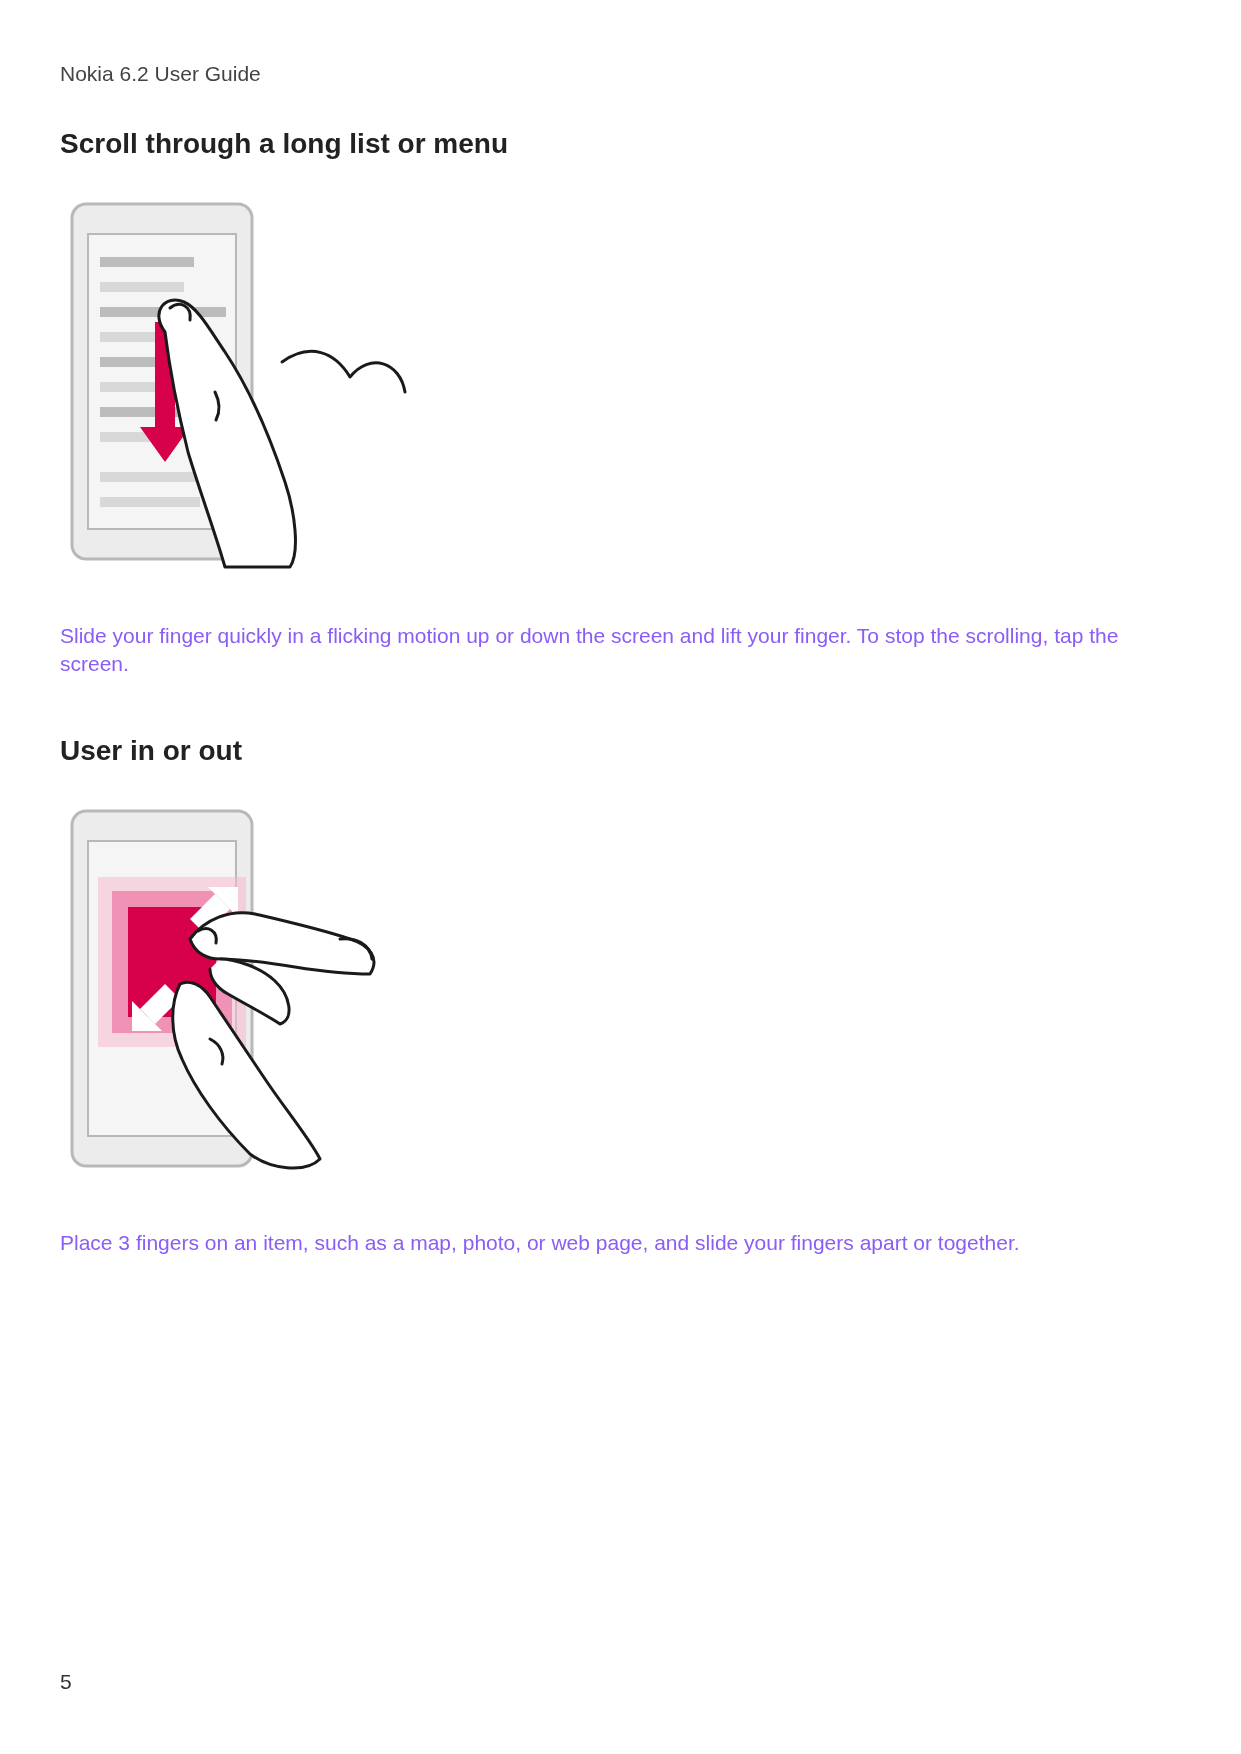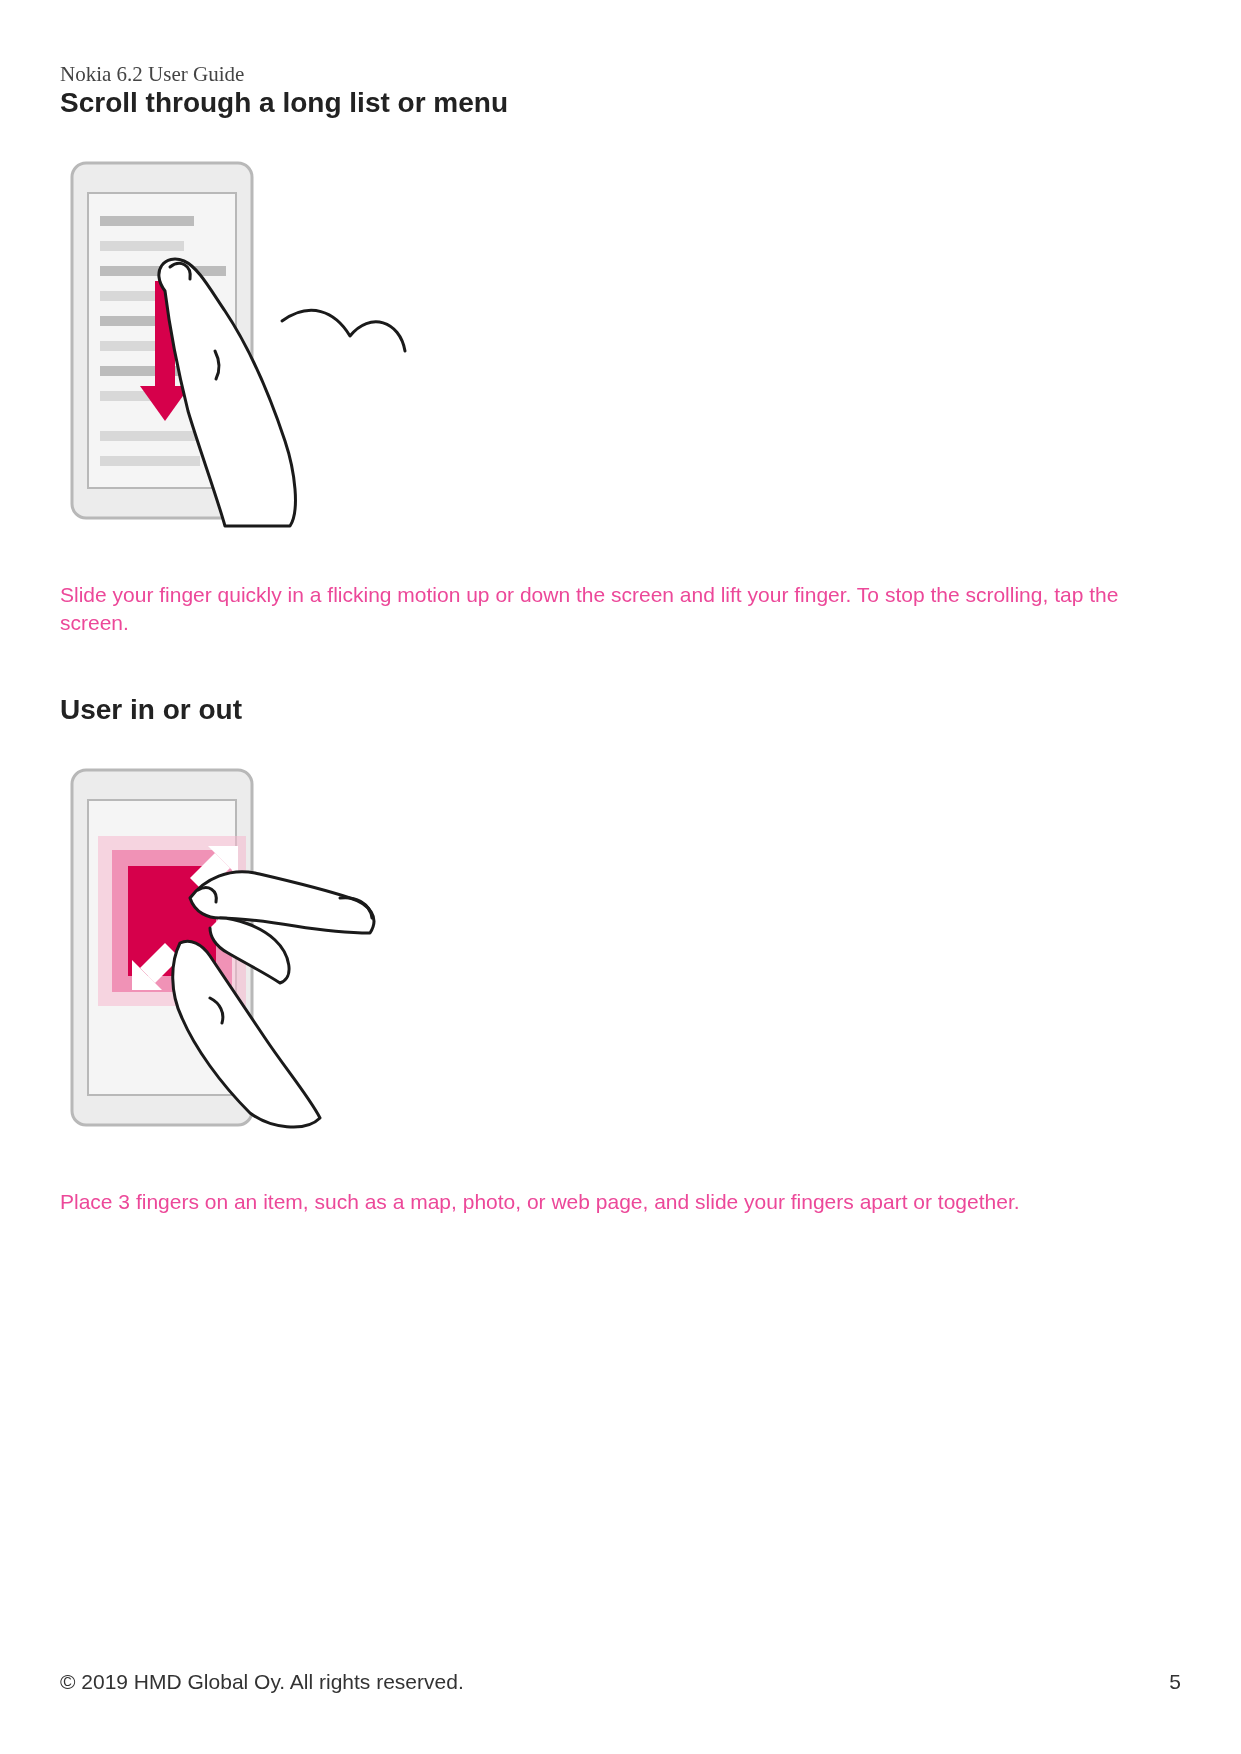--- a/index.html
+++ b/index.html
@@ -13,35 +13,35 @@
       height: 1754px;
       background: #fff;
       color: #333;
       position: relative;
       padding: 62px 60px 0 60px;
     }
     .doc-title {
       font-size: 21px;
       font-weight: 400;
       color: #444;
-      font-family: Liberation Serif, serif;
+      margin-bottom: 42px;
     }
     .section-heading {
       font-size: 28px;
       font-weight: 700;
       color: #222;
       margin-bottom: 42px;
     }
     .illustration-block {
       margin: 0 0 46px 10px;
     }
     .body-text {
       font-size: 21px;
       line-height: 1.35;
-      color: #ec4899;
+      color: #8b5cf6;
       margin-bottom: 56px;
       max-width: 1100px;
     }
     .footer {
       position: absolute;
       bottom: 60px;
       left: 60px;
       right: 60px;
       display: flex;
       justify-content: space-between;
@@ -149,15 +149,14 @@
       <path d="M140 230 C150 235 155 245 152 255" fill="none"></path>
 
       <path d="M270 130 C285 128 300 135 302 150" fill="none"></path>
     </g>
   </svg>
 </div>
 
 <div class="body-text">Place 3 fingers on an item, such as a map, photo, or web page, and slide your fingers apart or together.</div>
 
 <div class="footer">
-  <span>© 2019 HMD Global Oy. All rights reserved.</span>
   <span>5</span>
 </div>
 
 </body></html>

